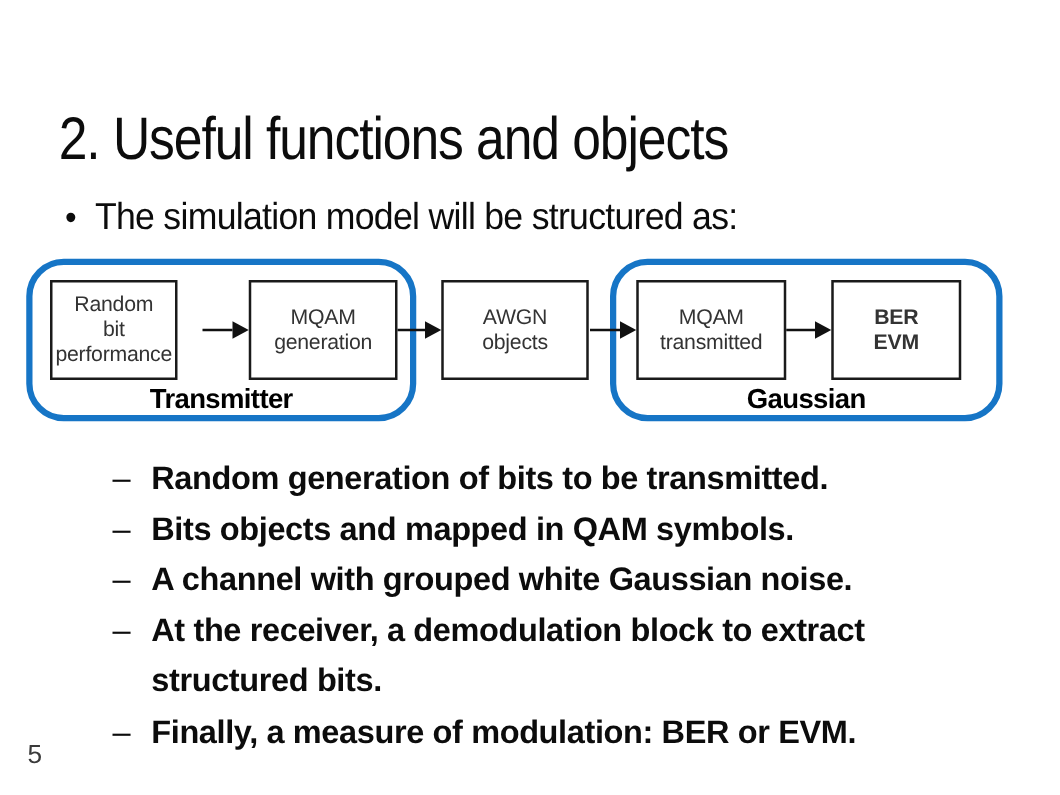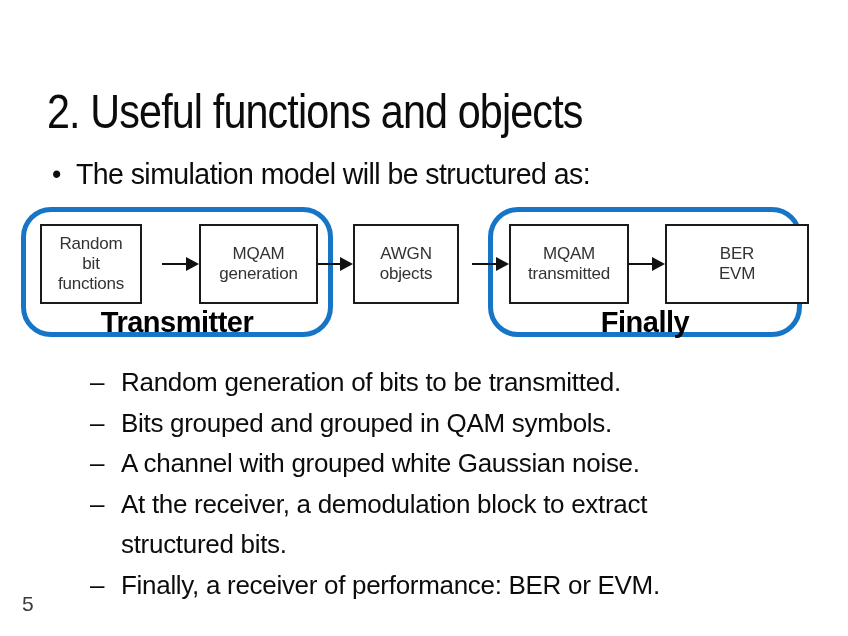--- a/index.html
+++ b/index.html
@@ -28,47 +28,47 @@
   .group.receiver{left:488px;width:314px;}
   .block{
     position:absolute;top:224px;height:80px;box-sizing:border-box;z-index:2;
     background:#fff;border:2px solid #1a1a1a;display:flex;flex-direction:column;
     justify-content:center;align-items:center;text-align:center;
     font-size:17px;line-height:20px;color:#333;letter-spacing:-0.2px;
   }
   .block span{display:block;}
   .block.b1{left:40px;width:102px;}
   .block.b2{left:199px;width:119px;}
-  .block.b3{left:353px;width:106px;text-align:right;}
+  .block.b3{left:353px;width:118px;text-align:right;}
   .block.b4{left:509px;width:120px;}
-  .block.b5{left:665px;width:144px;}
+  .block.b5{left:665px;width:104px;font-weight:bold;}
   .arrow{position:absolute;top:263px;height:2px;background:#111;z-index:3;}
   .arrow::after{
     content:"";position:absolute;right:-13px;top:-6px;
     border-left:13px solid #111;border-top:7px solid transparent;border-bottom:7px solid transparent;
   }
   .arrow.a1{left:162px;width:24px;}
   .arrow.a2{left:318px;width:22px;}
   .arrow.a3{left:472px;width:24px;}
   .arrow.a4{left:629px;width:23px;}
   .group-label{
     position:absolute;top:306px;z-index:2;text-align:center;
-    font-size:29px;font-weight:bold;letter-spacing:-0.5px;color:#000;
+    font-size:22px;font-weight:bold;letter-spacing:-0.5px;color:#000;
   }
   .group-label.transmitter{left:21px;width:312px;}
   .group-label.receiver{left:488px;width:314px;}
 
   
   .sub-bullets{
     position:absolute;left:90px;top:362px;width:660px;
     font-size:26px;line-height:40.5px;letter-spacing:-0.3px;color:#0c0c0c;
   }
   .sub-item{display:flex;}
   .sub-item .dash{flex:0 0 31px;}
-  .sub-item .text{flex:1;}
+  .sub-item .text{flex:1;font-weight:bold;}
 
   .page-number{
     position:absolute;left:22px;top:592px;font-size:21px;color:#3a3a3a;
   }
 </style>
 </head>
 <body>
 
 <h1 class="title">2. Useful functions and objects</h1>
 
@@ -76,21 +76,21 @@
   <span class="marker">•</span>
   <span>The simulation model will be structured as:</span>
 </div>
 
 <div class="group transmitter" style="border-color: rgb(22, 117, 198);"></div>
 <div class="group receiver" style="border-color: rgb(22, 117, 198);"></div>
 
 <div class="block b1" style="border-color: rgb(26, 26, 26);">
   <span>Random</span>
   <span>bit</span>
-  <span>functions</span>
+  <span>performance</span>
 </div>
 <div class="block b2" style="border-color: rgb(26, 26, 26);">
   <span>MQAM</span>
   <span>generation</span>
 </div>
 <div class="block b3" style="border-color: rgb(26, 26, 26);">
   <span>AWGN</span>
   <span>objects</span>
 </div>
 <div class="block b4" style="border-color: rgb(26, 26, 26);">
@@ -101,38 +101,38 @@
   <span>BER</span>
   <span>EVM</span>
 </div>
 
 <div class="arrow a1" style="background: rgb(17, 17, 17);"></div>
 <div class="arrow a2" style="background: rgb(17, 17, 17);"></div>
 <div class="arrow a3" style="background: rgb(17, 17, 17);"></div>
 <div class="arrow a4" style="background: rgb(17, 17, 17);"></div>
 
 <div class="group-label transmitter">Transmitter</div>
-<div class="group-label receiver">Finally</div>
+<div class="group-label receiver">Gaussian</div>
 
 <div class="sub-bullets">
   <div class="sub-item">
     <span class="dash">–</span>
     <span class="text">Random generation of bits to be transmitted.</span>
   </div>
   <div class="sub-item">
     <span class="dash">–</span>
-    <span class="text">Bits grouped and grouped in QAM symbols.</span>
+    <span class="text">Bits objects and mapped in QAM symbols.</span>
   </div>
   <div class="sub-item">
     <span class="dash">–</span>
     <span class="text">A channel with grouped white Gaussian noise.</span>
   </div>
   <div class="sub-item">
     <span class="dash">–</span>
     <span class="text">At the receiver, a demodulation block to extract structured bits.</span>
   </div>
   <div class="sub-item">
     <span class="dash">–</span>
-    <span class="text">Finally, a receiver of performance: BER or EVM.</span>
+    <span class="text">Finally, a measure of modulation: BER or EVM.</span>
   </div>
 </div>
 
 <div class="page-number">5</div>
 
 </body></html>

